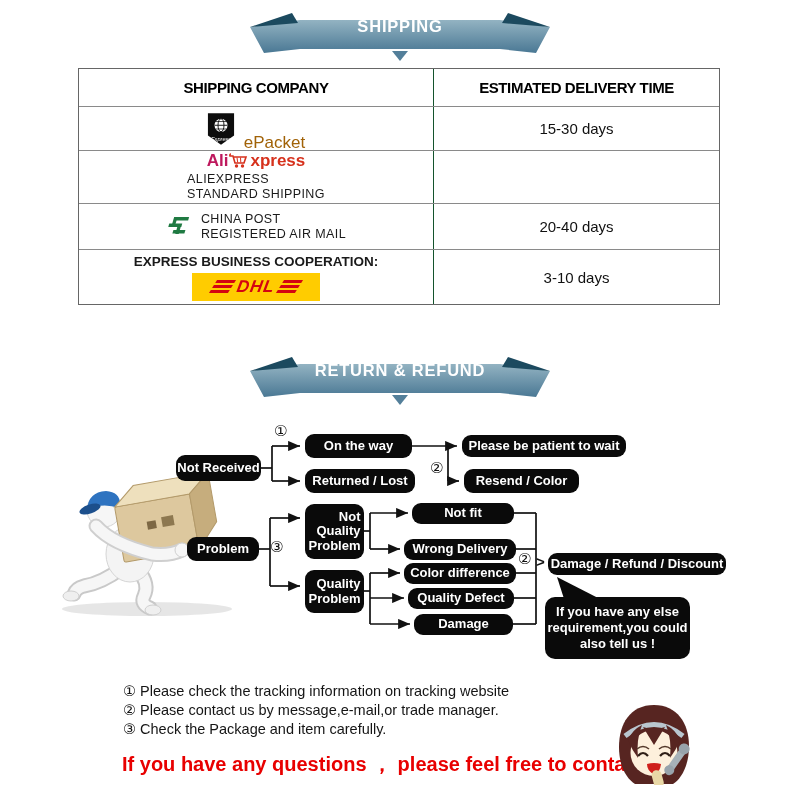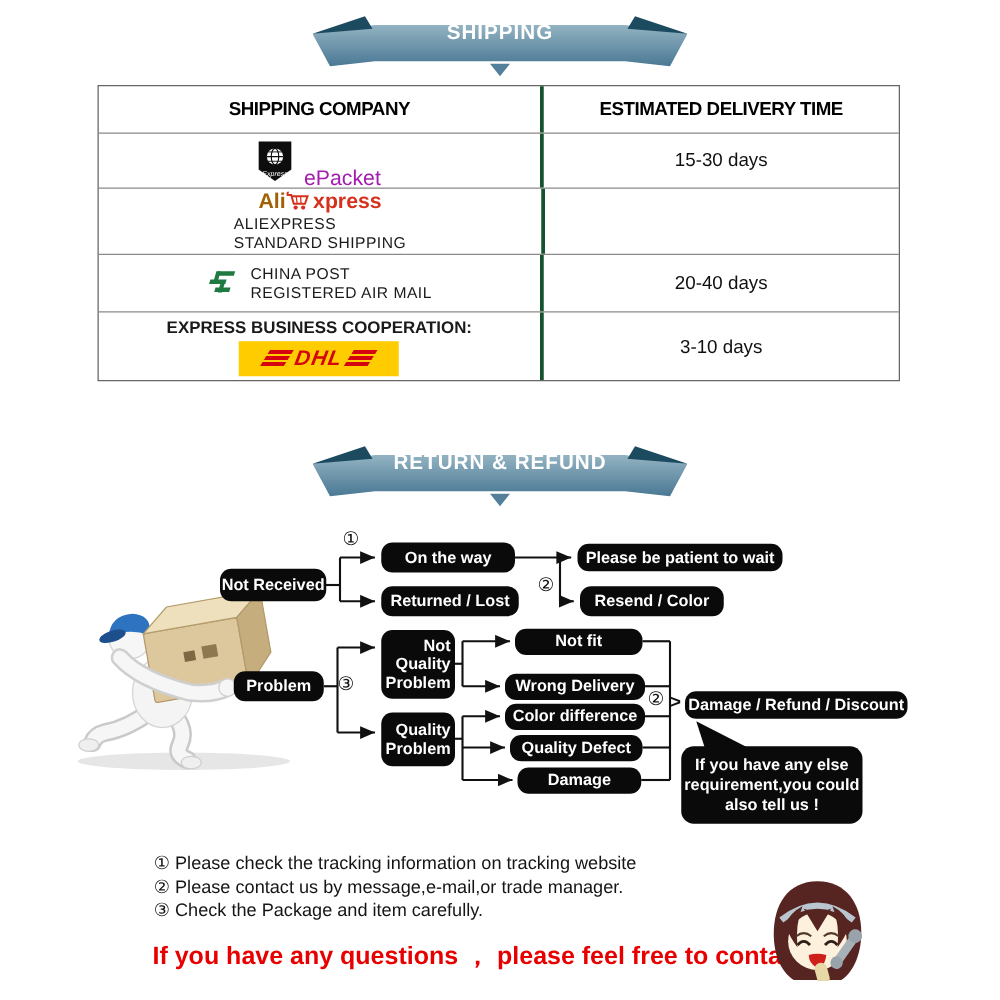--- a/index.html
+++ b/index.html
@@ -9,29 +9,29 @@
   .banner{position:absolute;left:250px;width:300px;height:46px;}
   .banner-label{position:absolute;left:250px;width:300px;text-align:center;
         color:#fff;font-weight:bold;font-size:16.5px;letter-spacing:0.8px;}
   .pointer{position:absolute;left:392px;width:0;height:0;
         border-left:8px solid transparent;border-right:8px solid transparent;
         border-top:10px solid #537f9a;}
   
   .ship-table{position:absolute;left:78px;top:68px;width:640px;border:1px solid #666;}
   .trow{display:flex;border-bottom:1px solid #8a8a8a;}
   .trow:last-child{border-bottom:none;}
-  .cell-l{width:354px;border-right:3px solid #14532d;display:flex;flex-direction:column;
+  .cell-l{width:354px;border-right:1px solid #14532d;display:flex;flex-direction:column;
         align-items:center;justify-content:center;}
   .cell-r{width:285px;display:flex;align-items:center;justify-content:center;
         font-size:15px;color:#111;}
   .thead .cell-l,.thead .cell-r{font-weight:bold;font-size:15px;letter-spacing:-0.4px;color:#000;}
   .logo-row{display:flex;align-items:center;gap:9px;}
-  .epacket-name{font-size:17px;color:#a21caf;margin-top:28px;}
+  .epacket-name{font-size:17px;color:#a16207;margin-top:28px;}
   .ali-line{display:flex;align-items:flex-end;font-weight:bold;font-size:17px;line-height:1;}
-  .ali-orange{color:#a16207;}
+  .ali-orange{color:#be185d;}
   .ali-red{color:#d6311c;}
   .small-caps{font-size:12.5px;letter-spacing:0.4px;color:#1a1a1a;text-align:left;line-height:1.18;}
   .coop-label{font-size:13.5px;font-weight:bold;color:#1a1a1a;margin-bottom:4px;}
   .dhl-logo{width:128px;height:28px;background:#ffcc00;display:flex;align-items:center;
         justify-content:center;gap:5px;}
   .dhl-text{color:#d40511;font-weight:bold;font-style:italic;font-size:17px;
         letter-spacing:1px;transform:skewX(-10deg);line-height:1;}
   .dhl-bars{width:19px;height:13px;transform:skewX(-32deg);
         background:repeating-linear-gradient(to bottom,#d40511 0 3px,transparent 3px 5px);}
   

